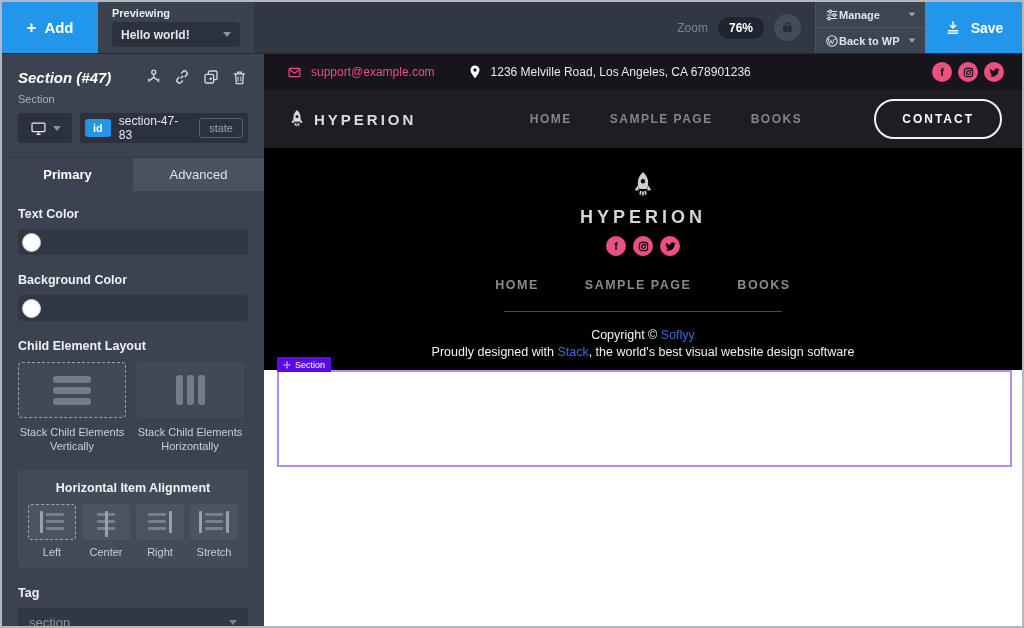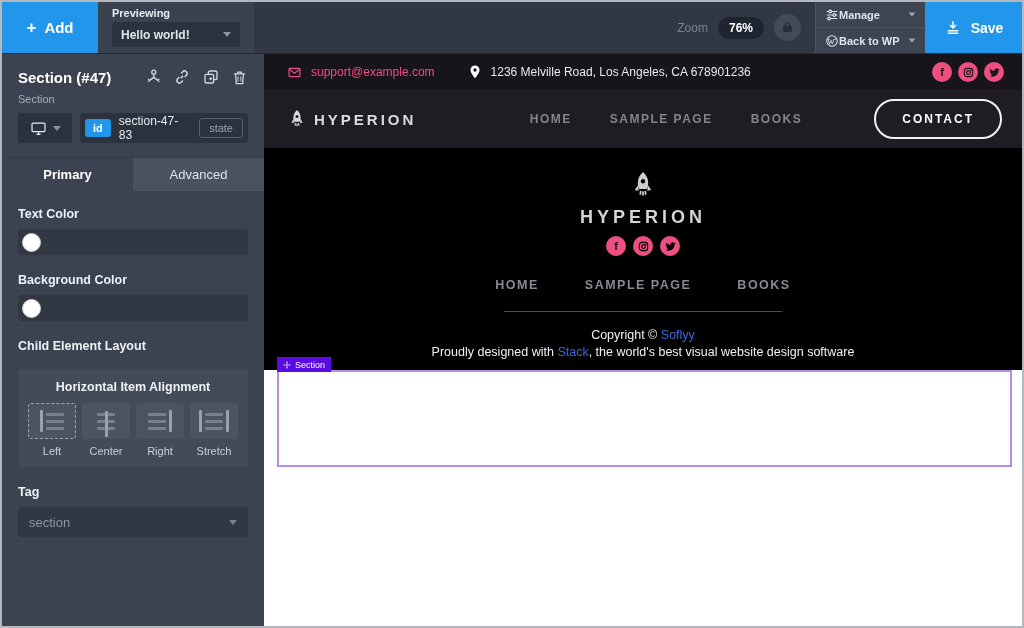--- a/index.html
+++ b/index.html
@@ -23,21 +23,21 @@
   .lock-btn { width:27px; height:27px; border-radius:50%; background:#434b59; display:flex; align-items:center; justify-content:center; cursor:pointer; }
   .structure-seg { width:120px; background:#454e5c; display:flex; align-items:center; justify-content:center; gap:9px; color:#e8ecf2; font-size:12.5px; font-weight:bold; cursor:pointer; }
   .manage-col { width:110px; background:#3d4553; border-left:1px solid #4a5361; display:flex; flex-direction:column; }
   .manage-row { flex:1; display:flex; align-items:center; padding:0 9px; color:#dfe4ea; font-size:11px; font-weight:bold; cursor:pointer; }
   .manage-row + .manage-row { border-top:1px solid #4a5361; }
   .manage-row .caret { margin-left:auto; border-top-color:#99a2af; transform:scale(.85); }
   .btn-save { width:97px; background:#2196ea; color:#fff; display:flex; align-items:center; justify-content:center; gap:9px; font-size:14px; font-weight:bold; cursor:pointer; }
 
   
   .sidebar { position:absolute; top:52px; left:0; width:262px; bottom:0; background:#3b4250; padding:14px 16px 0 16px; overflow:hidden; }
-  .sb-title-row { display:flex; align-items:center; }
+  .sb-title-row { display:flex; align-items:center;font-style:italic; }
   .sb-title { color:#fff; font-size:15px; font-weight:bold; flex:1; }
   .sb-icons { display:flex; gap:11px; align-items:center; }
   .sb-icons svg { cursor:pointer; }
   .sb-sub { color:#a7b0bc; font-size:11px; margin-top:7px; }
   .sb-controls { display:flex; gap:8px; margin-top:8px; align-items:center; }
   .device-dd { background:#2b323d; border-radius:3px; width:54px; height:30px; display:flex; align-items:center; justify-content:center; gap:6px; cursor:pointer; }
   .id-field { background:#2b323d; border-radius:3px; height:30px; flex:1; display:flex; align-items:center; padding:4px 5px; gap:8px; }
   .id-badge { background:#2196ea; color:#fff; font-size:11px; font-weight:bold; border-radius:3px; padding:3px 8px; cursor:pointer; }
   .id-value { color:#e6eaf0; font-size:12px; flex:1; }
   .state-btn { border:1px solid #58606e; border-radius:3px; color:#98a1ae; font-size:11px; padding:3px 9px; cursor:pointer; }
@@ -208,20 +208,42 @@
     <div class="color-bar mt8">
       <span class="swatch"></span>
     </div>
 
     <div class="fld-label mt18">Background Color</div>
     <div class="color-bar mt8">
       <span class="swatch"></span>
     </div>
 
     <div class="fld-label mt18">Child Element Layout</div>
+    <div class="layout-row">
+      <div class="layout-opt">
+        <div class="layout-btn selected">
+          <span class="vstack">
+              <i></i>
+              <i></i>
+              <i></i>
+            </span>
+        </div>
+        <div class="layout-cap">Stack Child Elements Vertically</div>
+      </div>
+      <div class="layout-opt">
+        <div class="layout-btn">
+          <span class="hstack">
+              <i></i>
+              <i></i>
+              <i></i>
+            </span>
+        </div>
+        <div class="layout-cap">Stack Child Elements Horizontally</div>
+      </div>
+    </div>
 
     <div class="align-box">
       <div class="align-title">Horizontal Item Alignment</div>
       <div class="align-row">
         <div class="align-opt">
           <div class="align-btn selected">
             <span class="abar"></span>
             <span class="alines">
                 <i></i>
                 <i></i>

